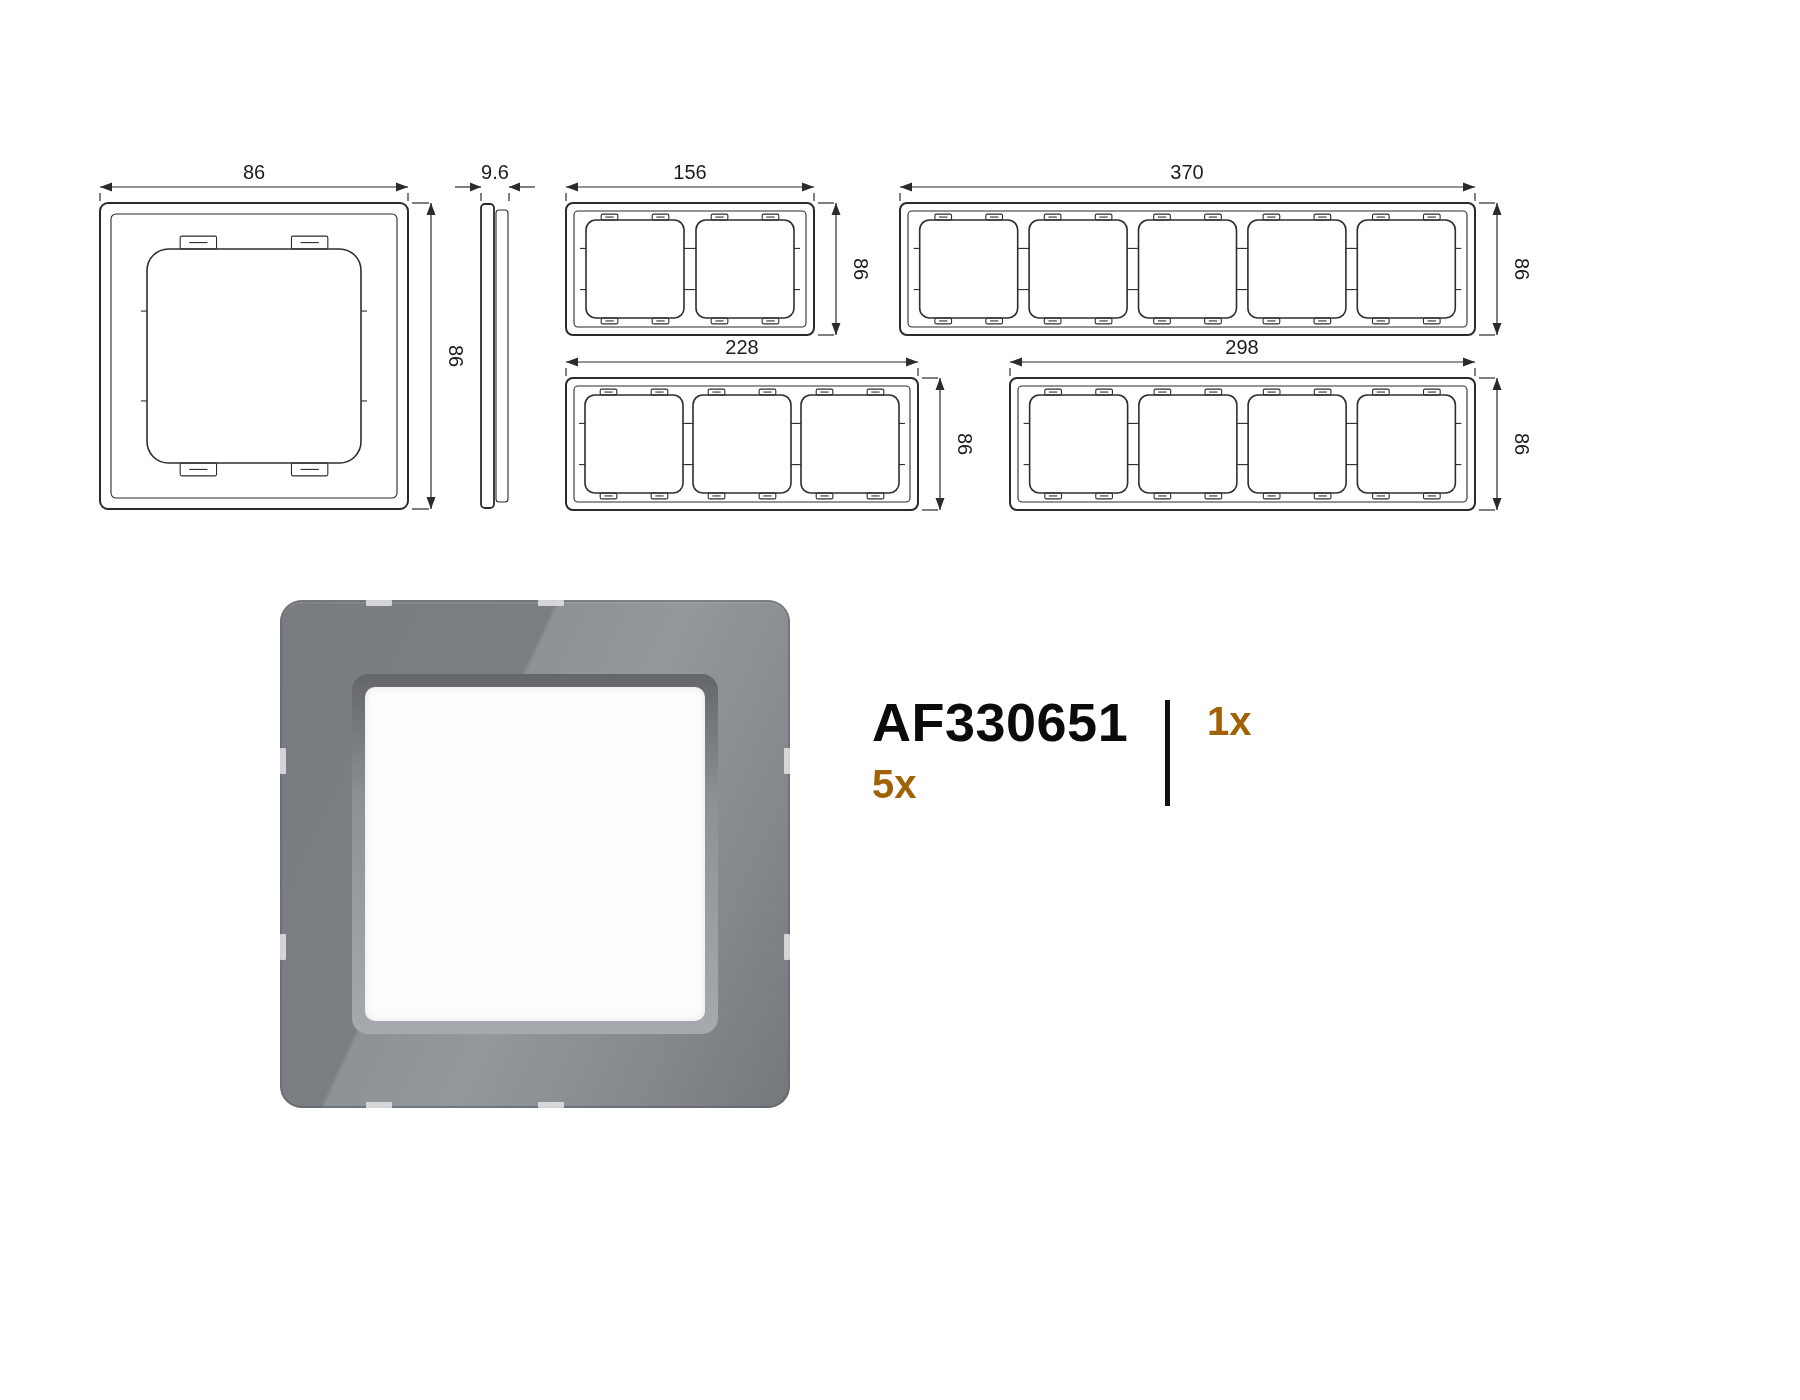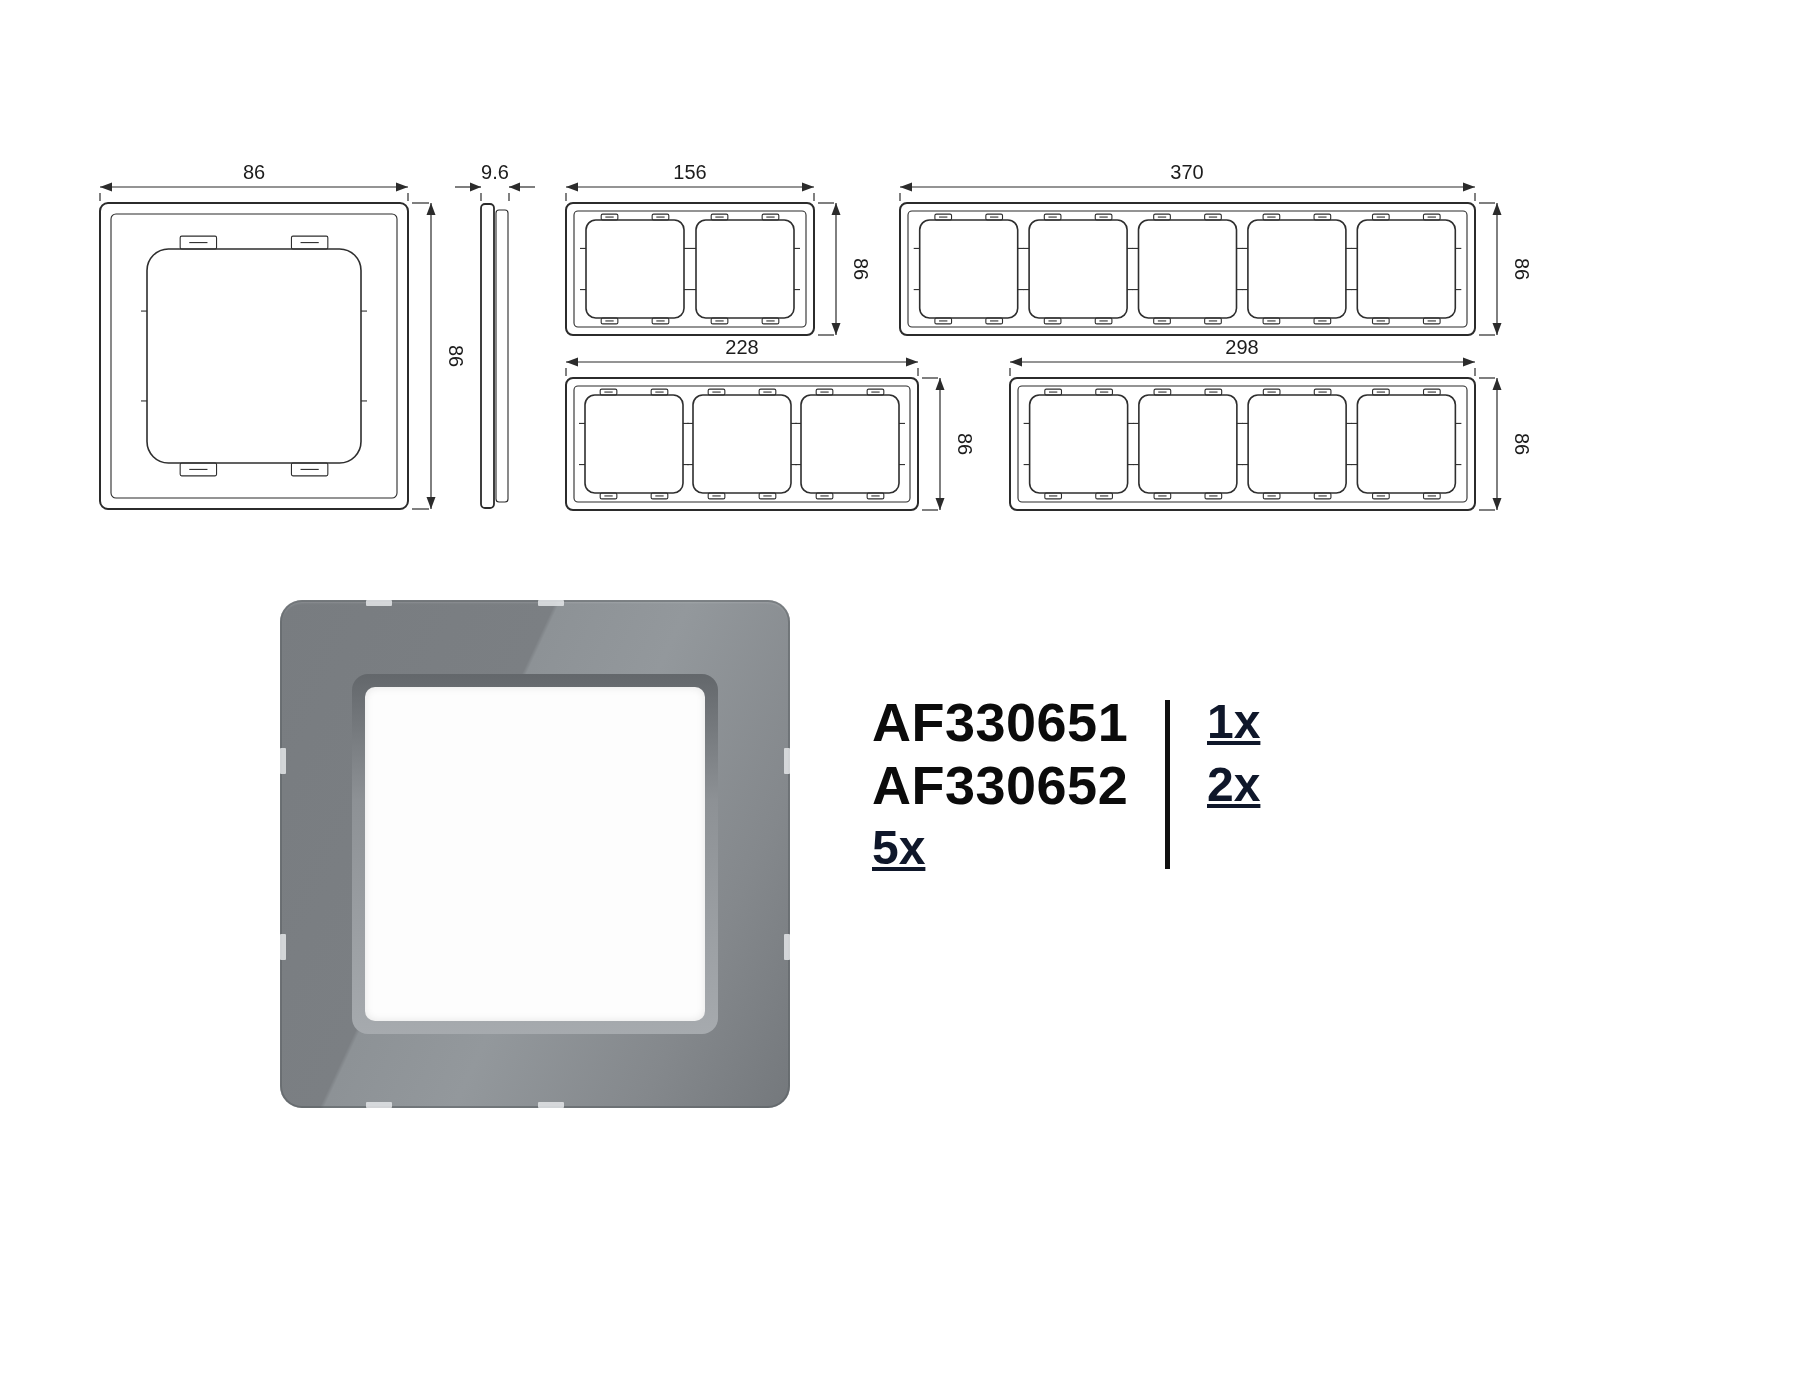--- a/index.html
+++ b/index.html
@@ -30,21 +30,21 @@
   .notch.b2{left:258px;bottom:0;width:26px;height:6px;}
   .notch.l1{left:0;top:148px;width:6px;height:26px;}
   .notch.l2{left:0;top:334px;width:6px;height:26px;}
   .notch.r1{right:0;top:148px;width:6px;height:26px;}
   .notch.r2{right:0;top:334px;width:6px;height:26px;}
   
   .parts{position:absolute;left:872px;top:690px;}
   .parts::before{content:"";position:absolute;left:293px;top:10px;bottom:10px;width:5px;background:#101010;}
   .part-row{display:flex;align-items:center;height:63px;}
   .part-code{width:335px;font-size:54px;font-weight:700;color:#0b0b0b;letter-spacing:.5px;}
-  .part-qty{font-size:48px;font-weight:700;color:#0f172a;text-decoration:underline;}
+  .part-qty{font-size:40px;font-weight:700;color:#a16207;}
 </style>
 </head>
 <body>
 
 <div class="canvas">
 
   <svg width="1800" height="560" viewBox="0 0 1800 560">
 
     <g>
       <rect x="100" y="203" width="308" height="306" rx="8" class="ol"></rect>
@@ -386,21 +386,17 @@
     </div>
   </div>
 
   
   <div class="parts">
     <div class="part-row">
       <span class="part-code">AF330651</span>
       <span class="part-qty">1x</span>
     </div>
     <div class="part-row">
-      <span class="part-code">AF330652</span>
-      <span class="part-qty">2x</span>
-    </div>
-    <div class="part-row">
       <span class="part-qty">5x</span>
     </div>
   </div>
 
 </div>
 
 </body></html>

